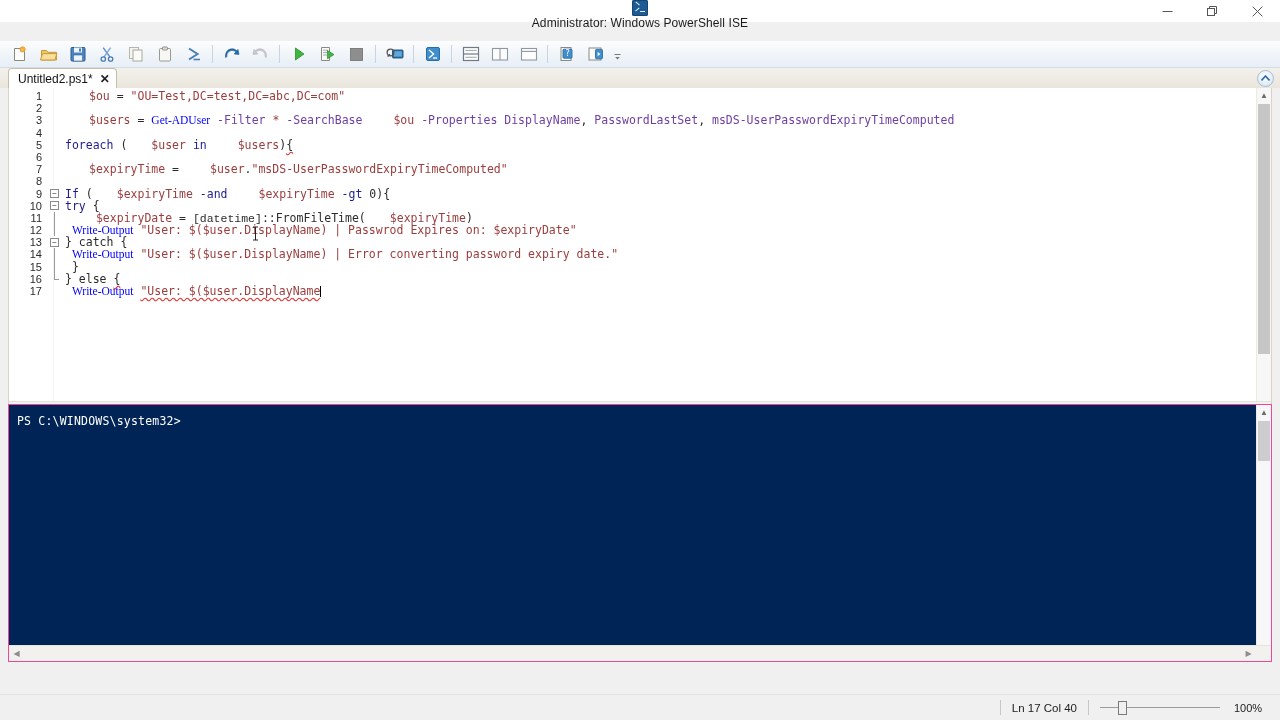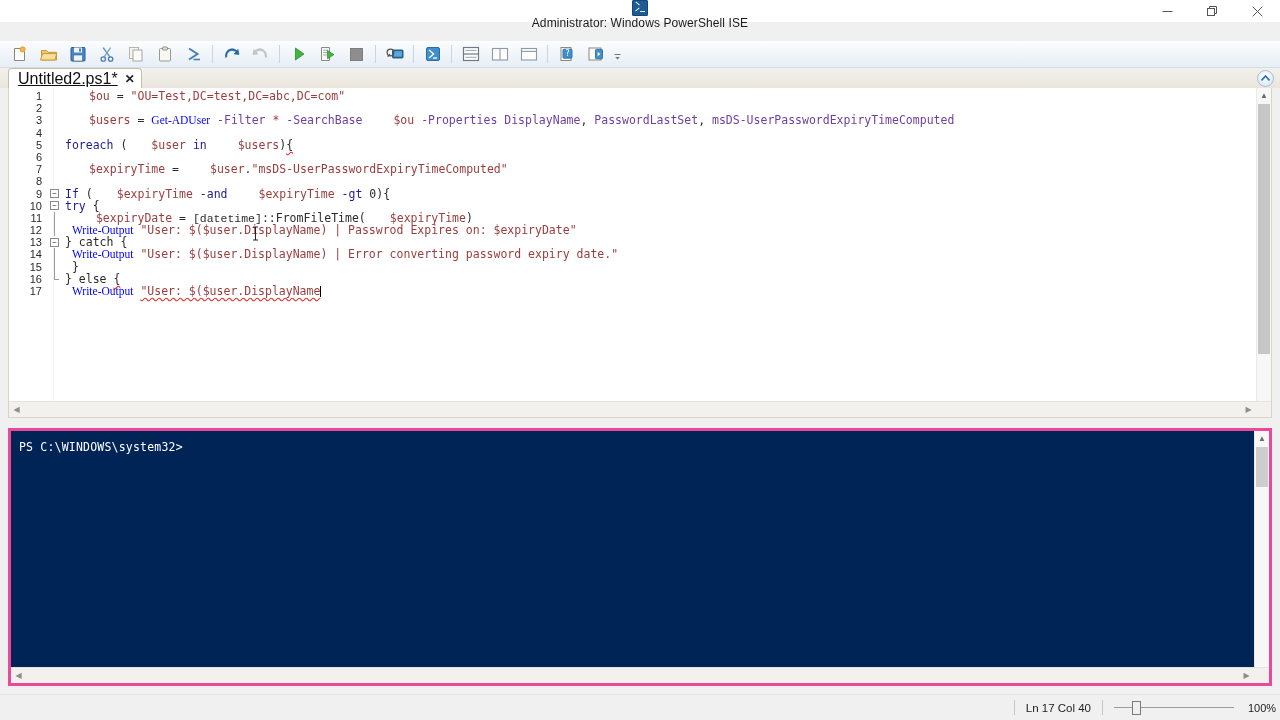--- a/index.html
+++ b/index.html
@@ -70,21 +70,21 @@
     position:absolute; left:0; top:68px; width:1280px; height:20px;
     background: linear-gradient(#f3f1ec, #eae6dd);
   }
   .tab {
     position:absolute; left:8px; top:0px; height:21px;
     background:#ffffff;
     border:1px solid #c8bfa8; border-bottom:none;
     border-top-left-radius:4px; border-top-right-radius:4px;
     display:flex; align-items:center; padding:0 6px 0 9px; gap:7px;
   }
-  .tab-label { font-size:16px; color:#111; white-space:nowrap;text-decoration:underline; }
+  .tab-label { font-size:12px; color:#111; white-space:nowrap; }
   .tab-close { font-size:12px; color:#222; line-height:1; font-weight:600; cursor:default; }
 
   
   .pane-collapse {
     position:absolute; right:6px; top:70px; width:17px; height:17px;
     border-radius:50%;
     background: radial-gradient(circle at 45% 35%, #ffffff 0%, #e9f2fa 45%, #cfe0ef 100%);
     border:1px solid #a9bdd0;
     display:flex; align-items:center; justify-content:center;
   }
@@ -151,38 +151,38 @@
   .vscroll .arrow { height:15px; display:flex; align-items:center; justify-content:center; color:#6a6a6a; font-size:8px; background:#f7f7f7;}
   .vscroll .thumb { position:absolute; left:1px; right:1px; top:16px; height:250px; background:#c6c6c6; }
   .hscroll {
     position:absolute; left:0; right:0; bottom:0; height:16px; background:#f2f1ee;
     border-top:1px solid #e6e3dc; display:flex; align-items:center; justify-content:space-between;
   }
   .hscroll .ar { width:15px; text-align:center; color:#8d8d8d; font-size:8px; }
 
   
   .console {
-    position:absolute; left:8px; top:428px; width:1264px; height:258px;
-    background:#012456; border:3px solid #ec4899;
+    position:absolute; left:8px; top:404px; width:1264px; height:258px;
+    background:#012456; border:1px solid #ec4899;
     overflow:hidden;
   }
   .console-text {
     position:absolute; left:8px; top:9px;
     font-family:"DejaVu Sans Mono", monospace;
     font-size:11.5px; color:#ffffff; white-space:pre; letter-spacing:0.2px;
   }
   .console .vscroll { background:#f7f7f7; }
   .console .vscroll .thumb { background:#cdcdcd; height:40px;}
   .console .hscroll { background:#f2f1ee; }
 
   
   .statusbar {
     position:absolute; left:0; bottom:0; width:1280px; height:26px;
     background:#f0f0f0; border-top:1px solid #e4e4e4;
-    display:flex; align-items:center; justify-content:flex-end; gap:0;
+    display:flex; align-items:center; justify-content:flex-end; padding-right:14px; gap:0;
   }
   .sb-sep { width:1px; height:15px; background:#c6c6c6; margin:0 11px; }
   .sb-text { font-size:11.5px; color:#222; white-space:nowrap; }
   .zoom-slider { position:relative; width:120px; height:16px; display:flex; align-items:center; }
   .zoom-track { position:absolute; left:0; right:0; top:7.5px; height:1px; background:#9c9c9c; }
   .zoom-thumb {
     position:absolute; left:18px; top:1px; width:9px; height:14px;
     background:#f0f0f0; border:1px solid #7a7a7a;
   }
   .zoom-pct { font-size:11px; color:#222; margin-left:14px; min-width:32px; }

